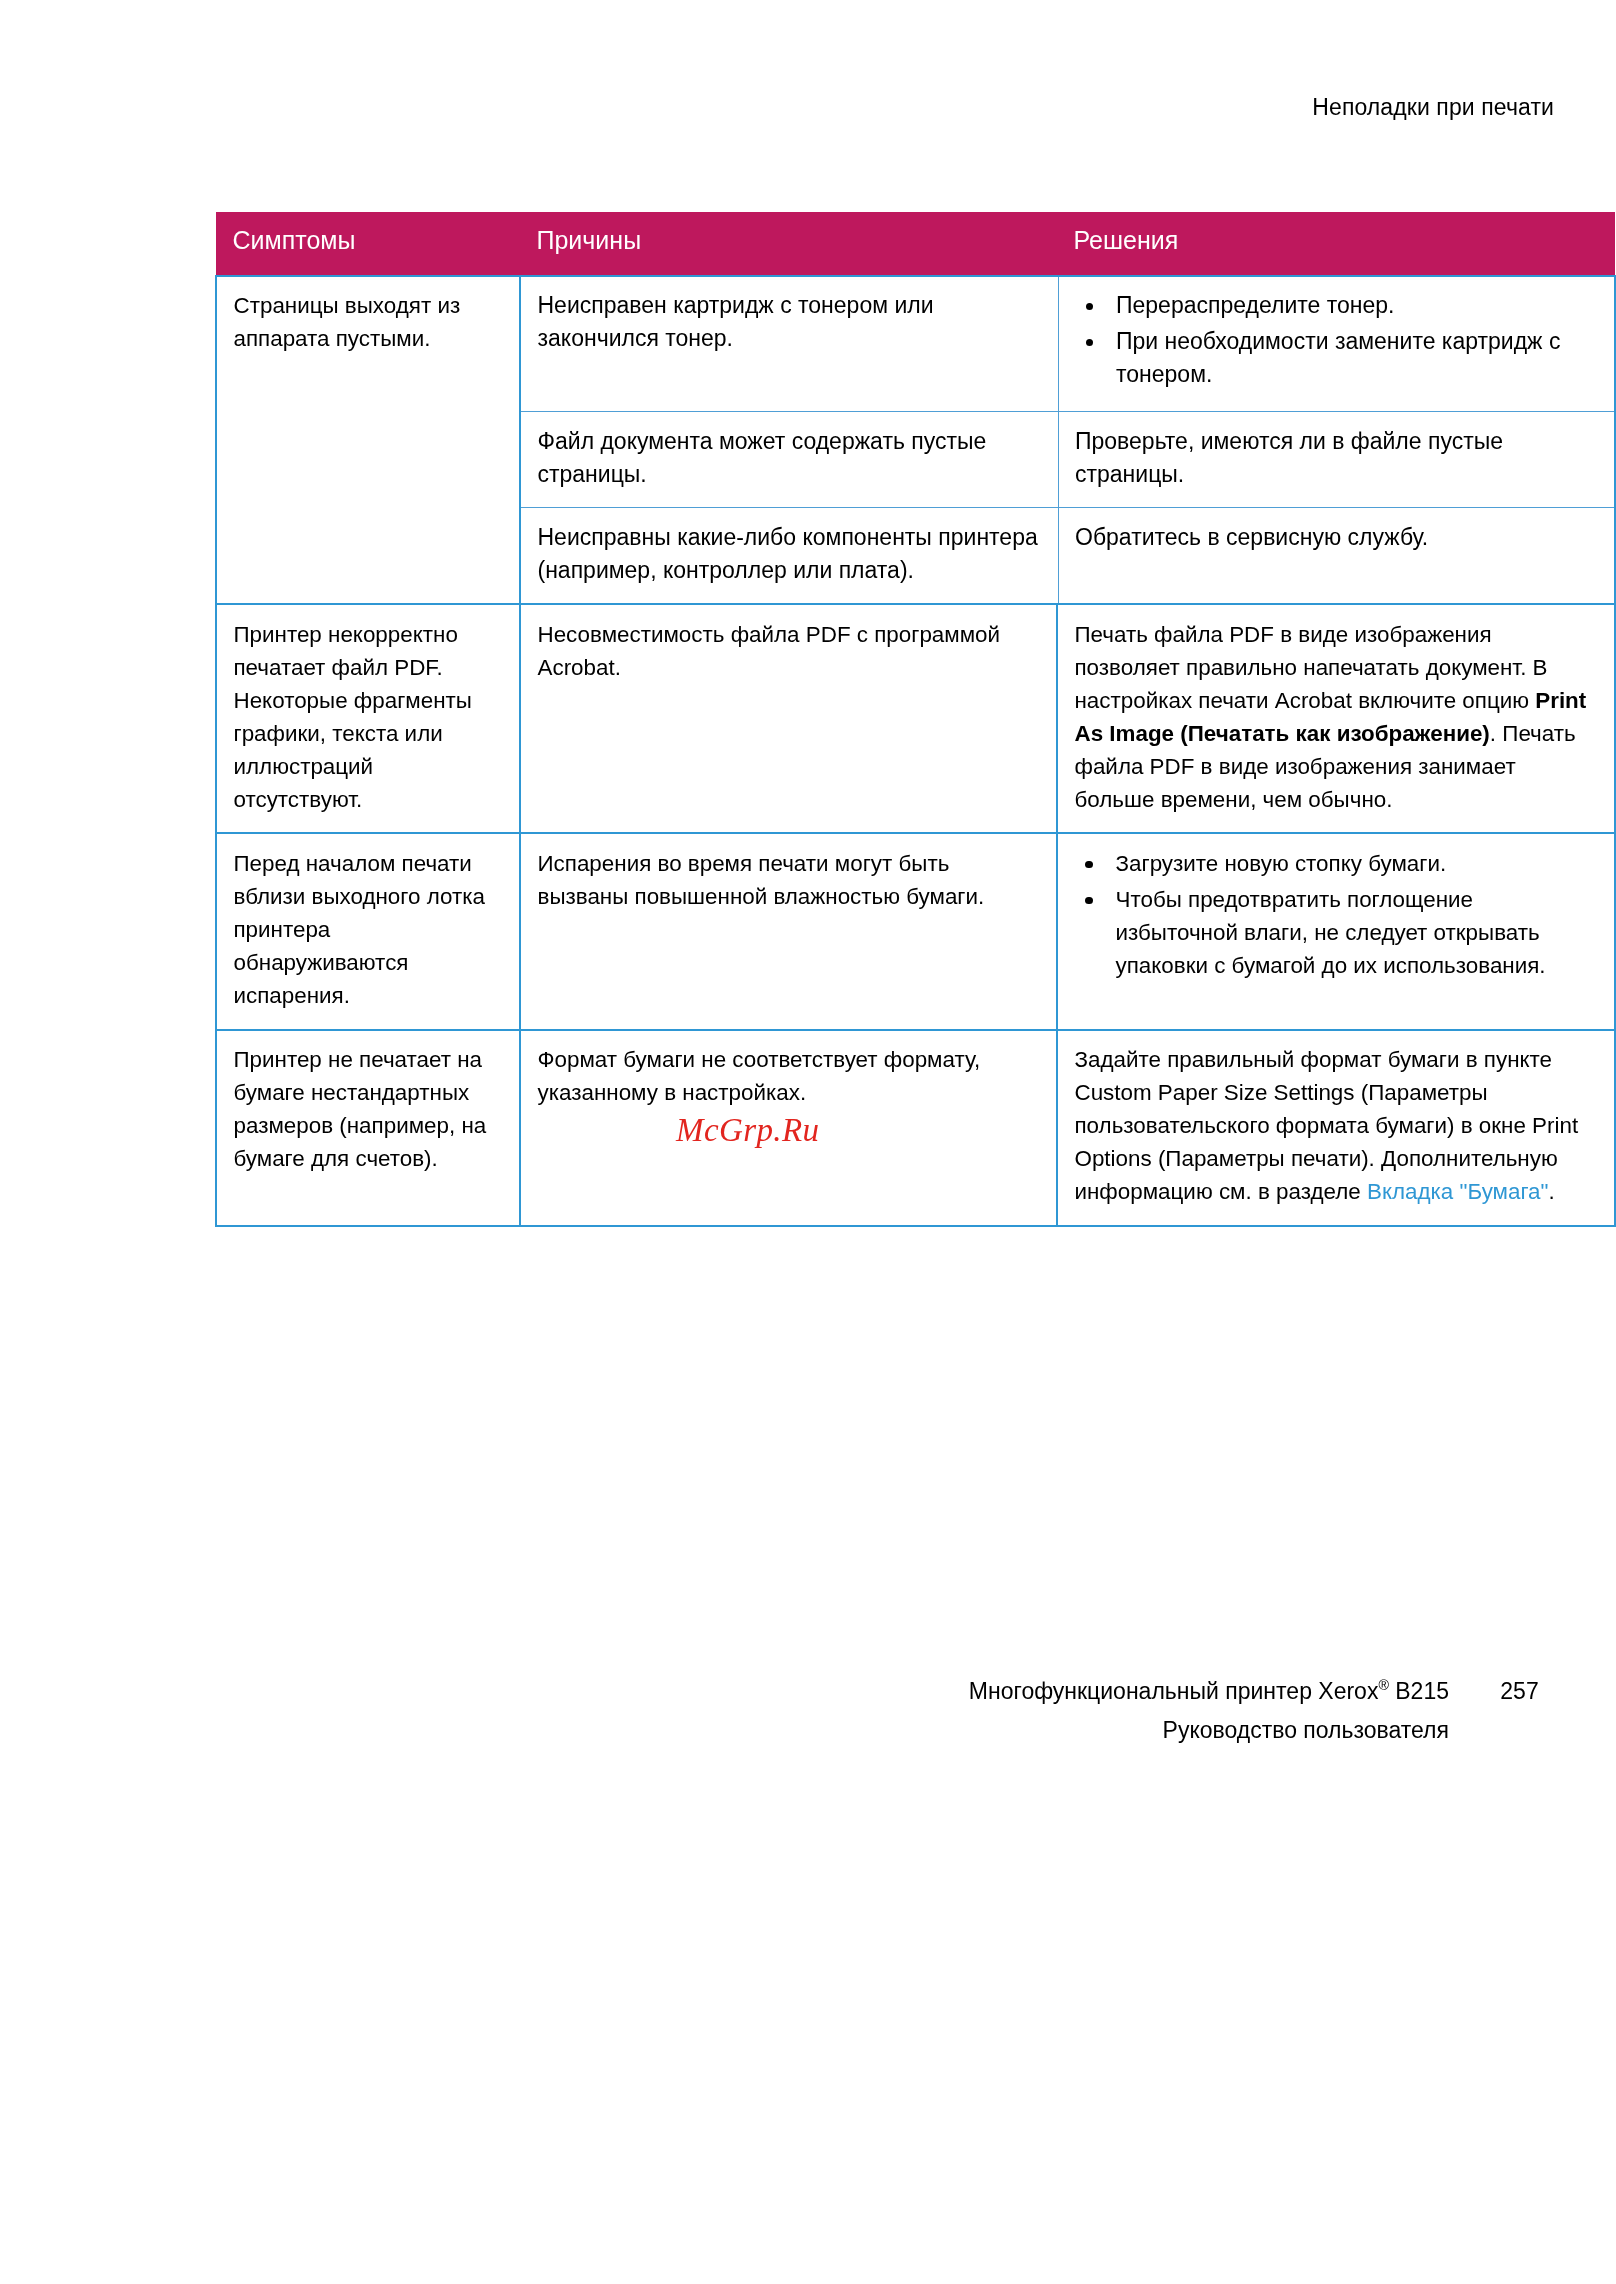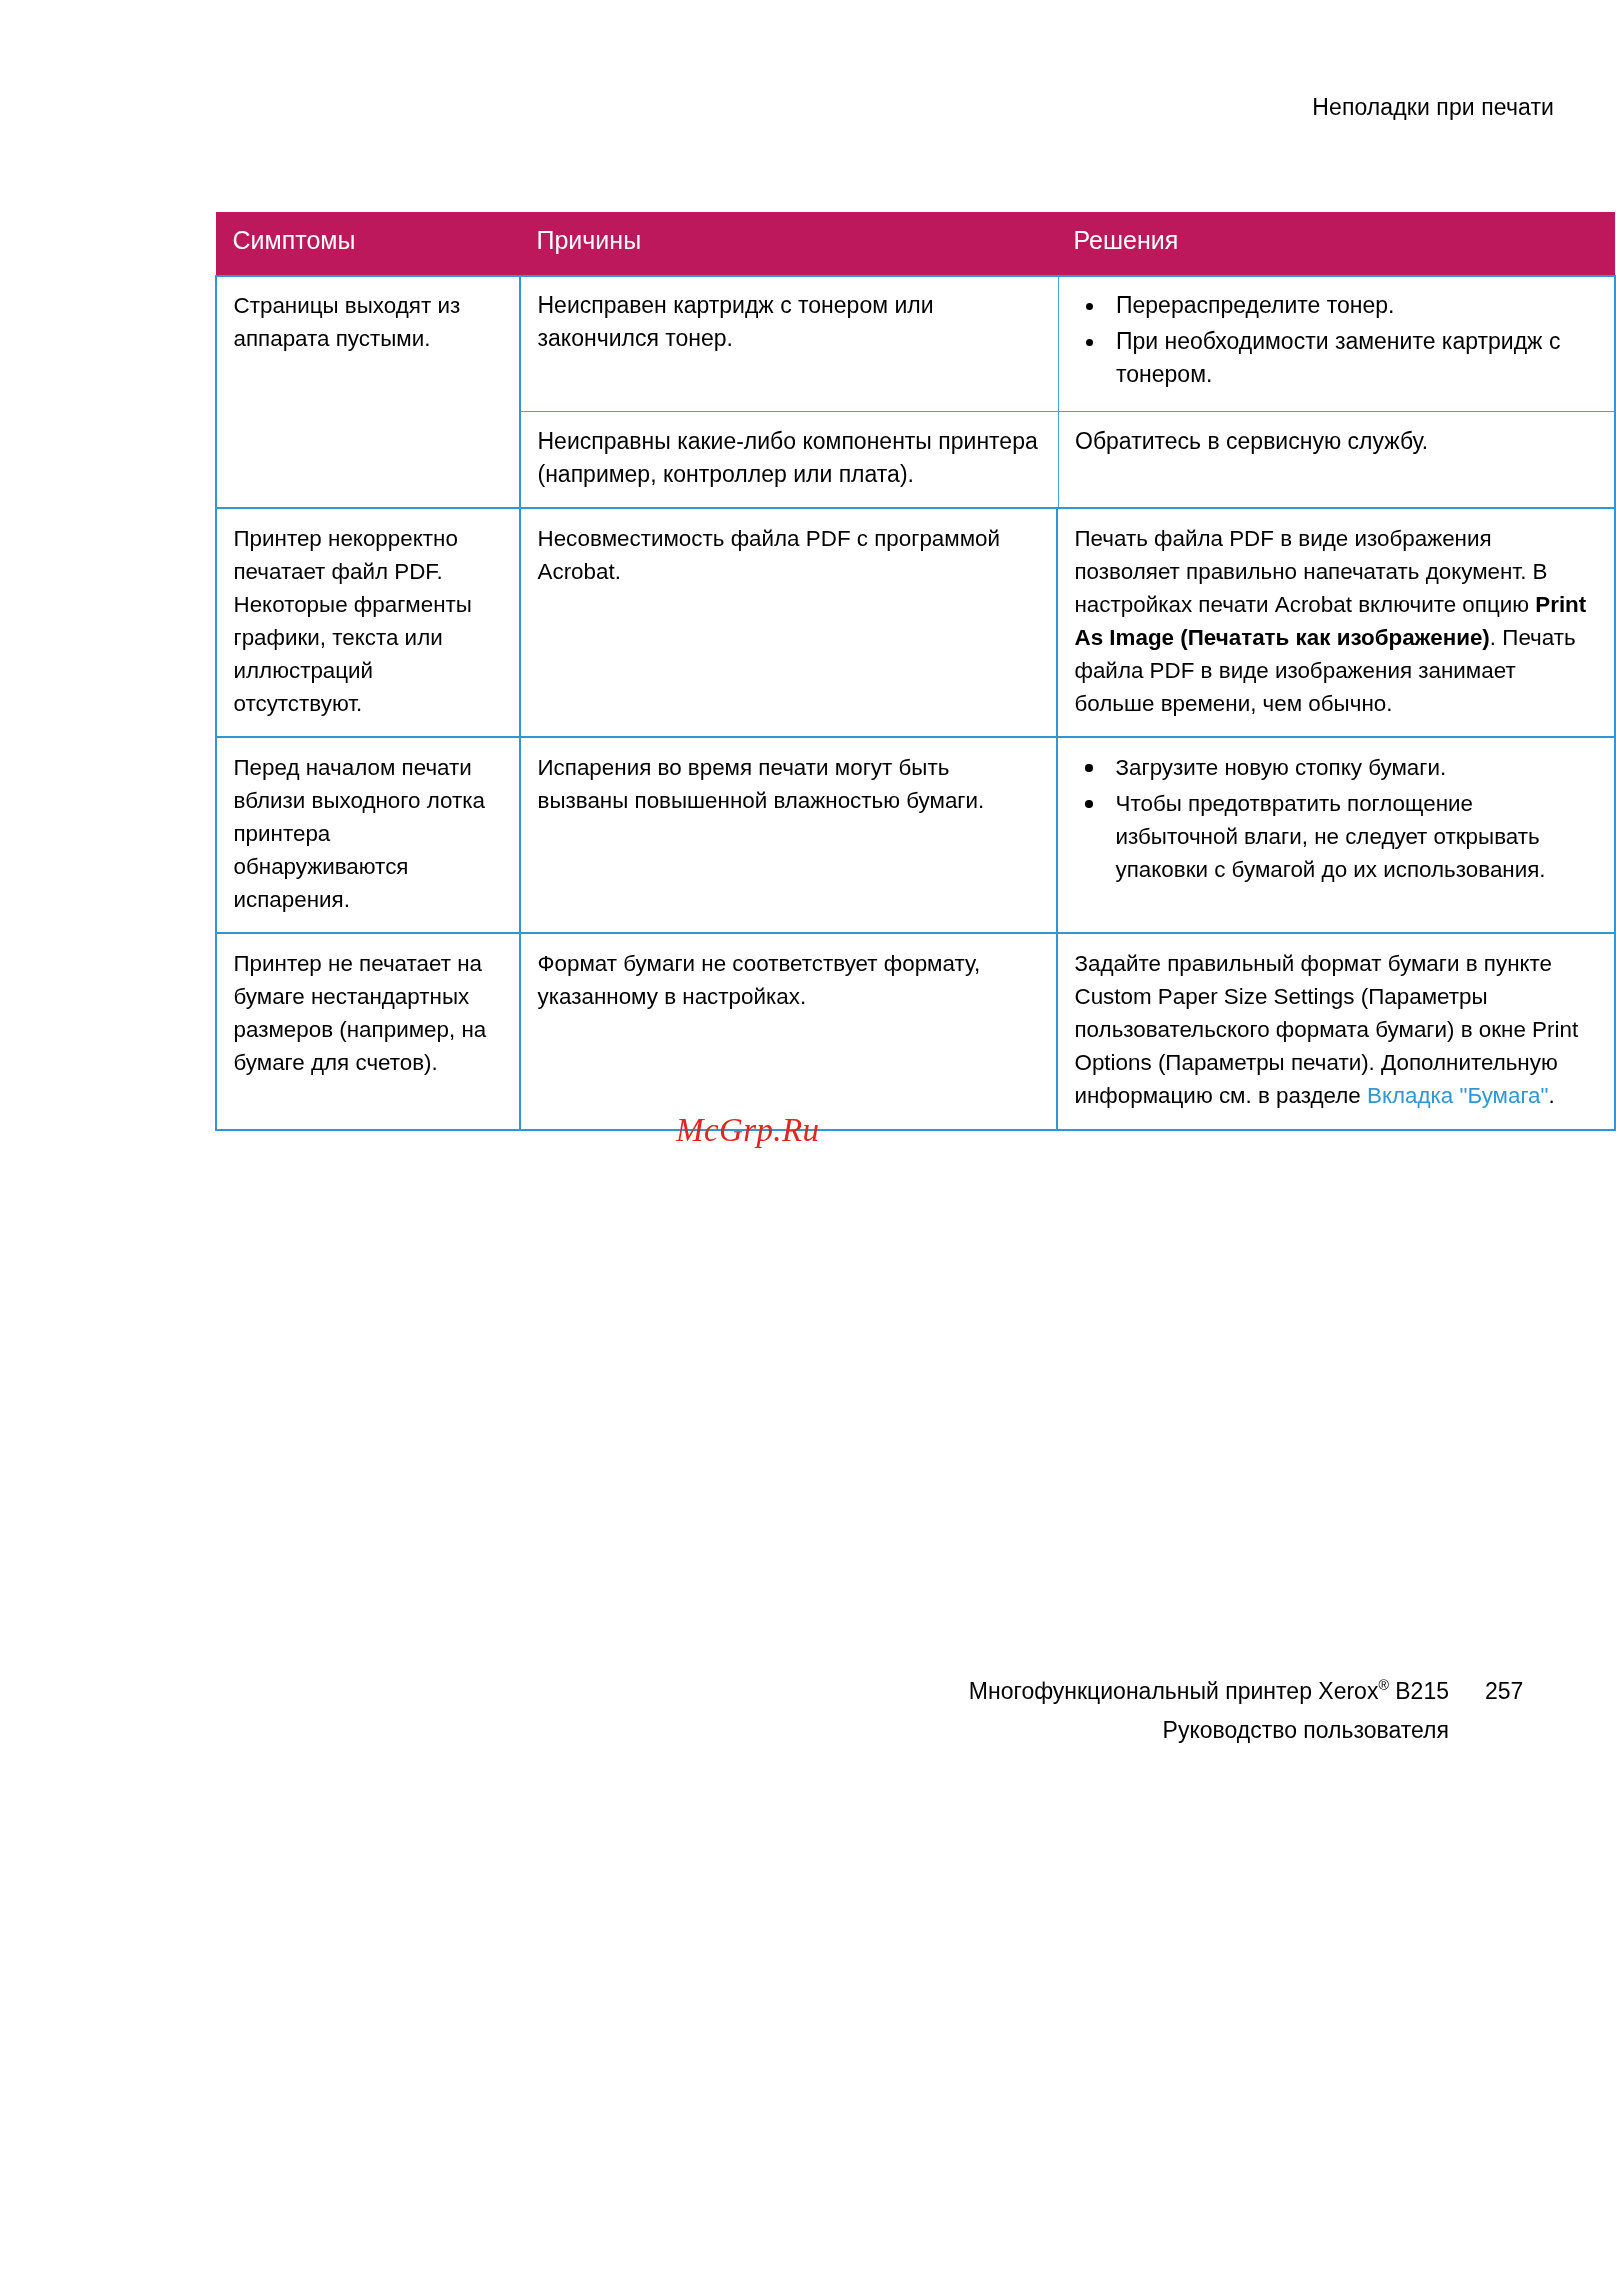--- a/index.html
+++ b/index.html
@@ -146,21 +146,21 @@
     font-size: 23px;
     line-height: 39px;
   }
   .footer .line1 {
     display: block;
     white-space: nowrap;
   }
   .footer .pageno {
     display: inline-block;
     min-width: 69px;
-    text-align: left;
+    text-align: center;
     font-size: 23px;
   }
   .footer .prodname { margin-right: 36px; }
   .footer sup.reg { font-size: 14.2px; vertical-align: super; }
   .footer .line2 { display: block; white-space: nowrap; padding-right: 105px; }
 </style>
 </head>
 <body>
 
 <div class="page">
@@ -197,20 +197,24 @@
                 <tr>
                   <td>Неисправен картридж с тонером или закончился тонер.</td>
                   <td>
                     <ul class="bullets">
                       <li>Перераспределите тонер.</li>
                       <li>При необходимости замените картридж с тонером.</li>
                     </ul>
                   </td>
                 </tr>
                 <tr>
+                  <td>Файл документа может содержать пустые страницы.</td>
+                  <td>Проверьте, имеются ли в файле пустые страницы.</td>
+                </tr>
+                <tr>
                   <td>Неисправны какие-либо компоненты принтера (например, контроллер или плата).</td>
                   <td>Обратитесь в сервисную службу.</td>
                 </tr>
               </tbody>
             </table>
           </td>
         </tr>
 
         <tr>
           <td>Принтер некорректно печатает файл PDF. Некоторые фрагменты графики, текста или иллюстраций отсутствуют.</td>

